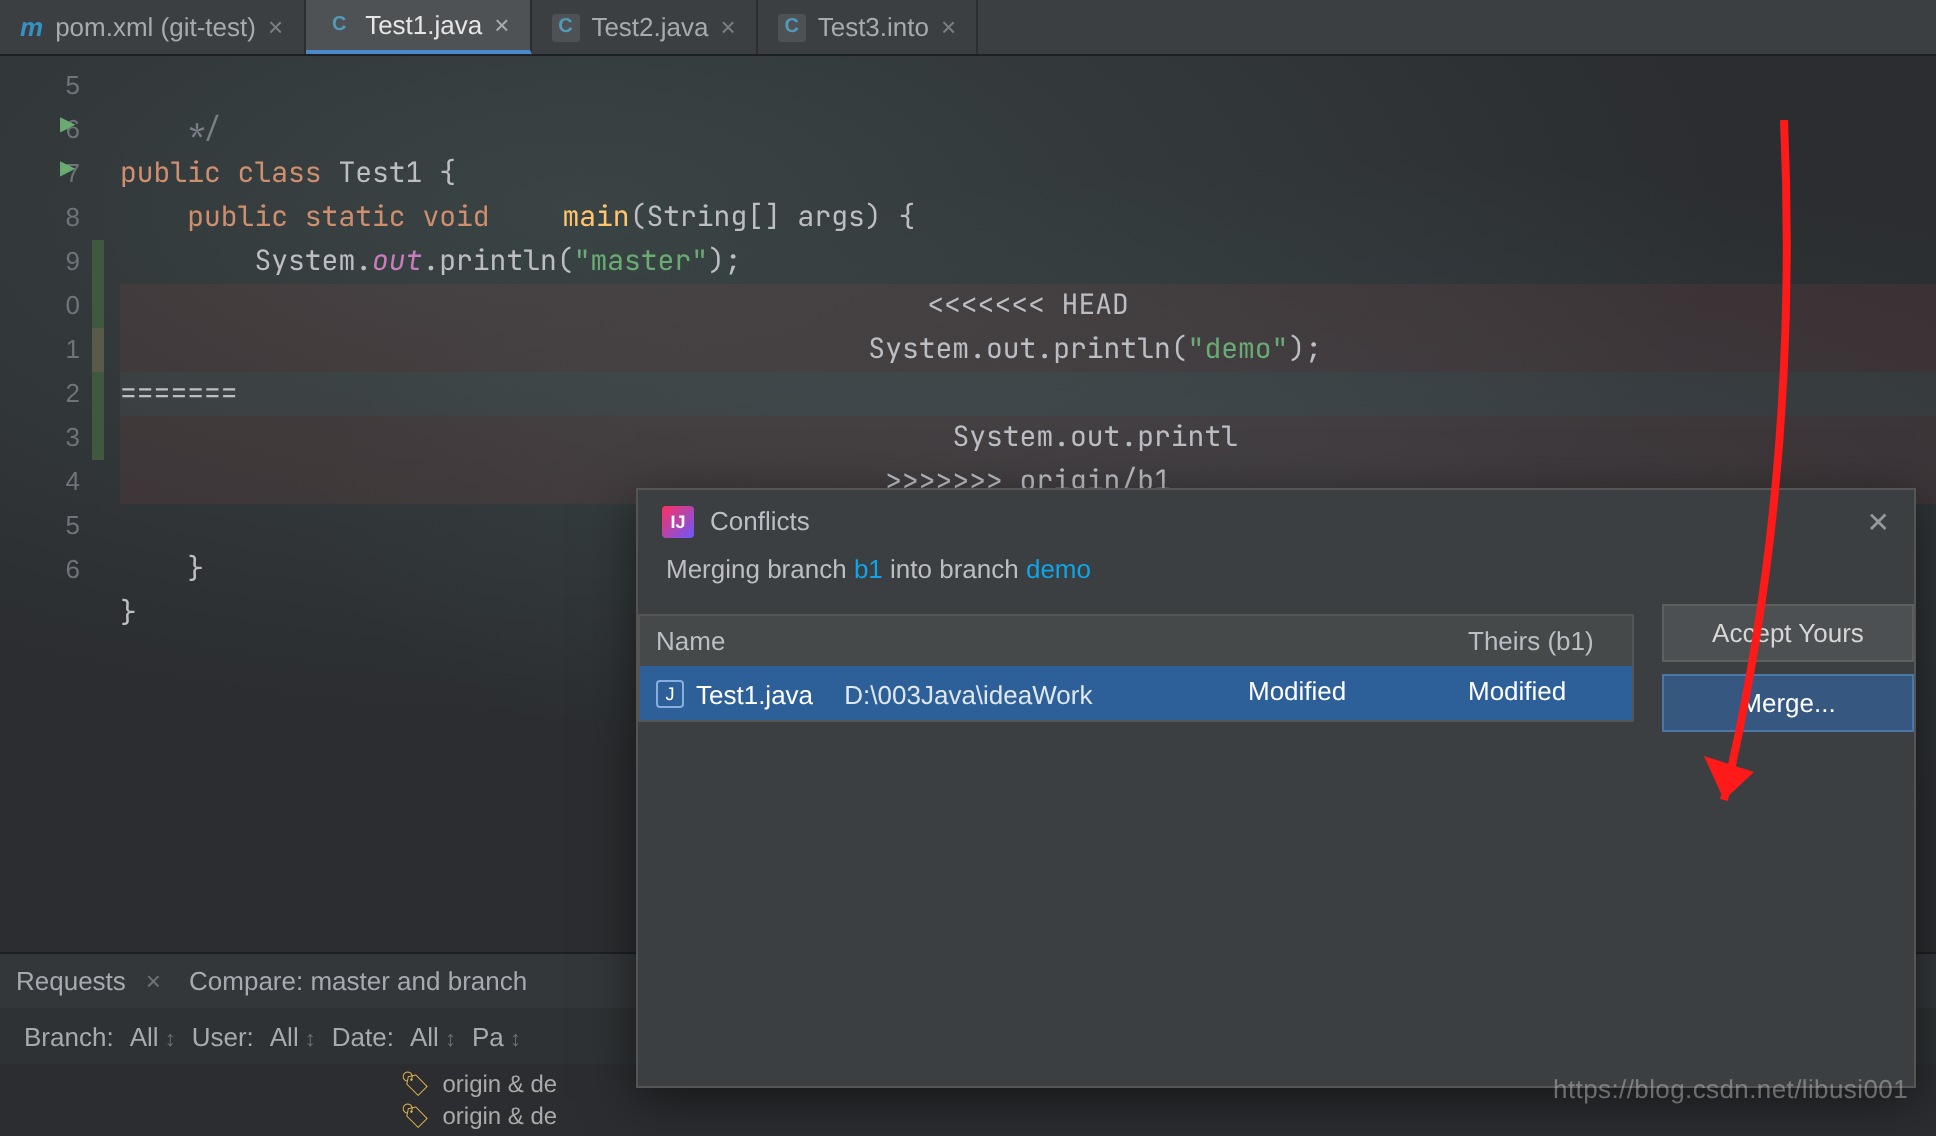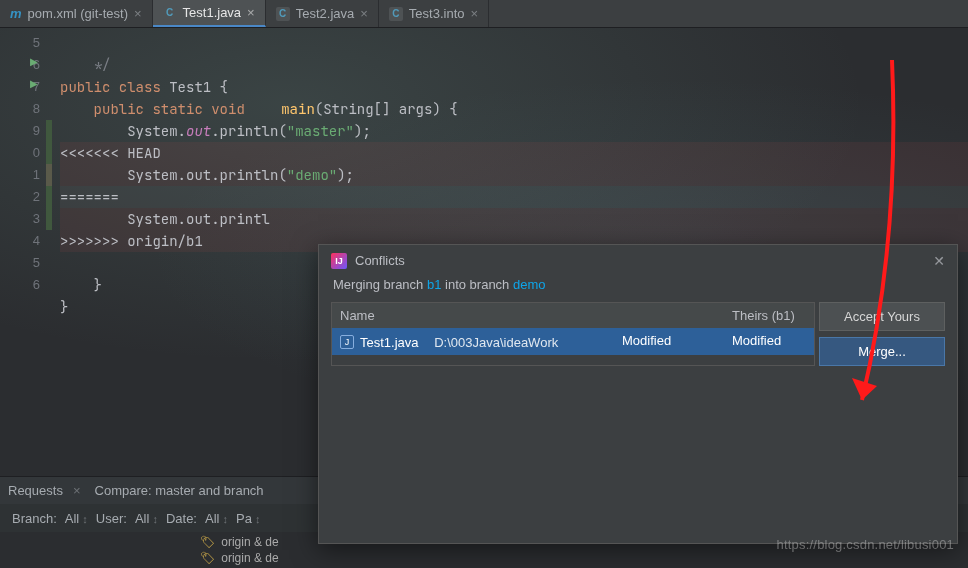--- a/index.html
+++ b/index.html
@@ -26,21 +26,21 @@
       #2b2d30;
   }
   .gutter { position:absolute; left:0; top:0; bottom:0; width:46px; color:#6f737a; text-align:right; padding:4px 6px 0 0; line-height:22px; font-size:13px; }
   .run-tri { position:absolute; color:#6aab73; font-size:10px; }
   .code { position:absolute; left:46px; right:0; top:0; bottom:0; padding:4px 0 0 14px; font-family: "JetBrains Mono","Consolas",monospace; font-size:14px; line-height:22px; white-space:pre; }
   .c-key { color:#cf8e6d; }
   .c-func { color:#ffc66d;margin-left:28px; }
   .c-field { color:#c77dbb; font-style:italic; }
   .c-str { color:#6aab73; }
   .c-cmt { color:#7a7e85; }
-  .conflict-red { background: rgba(255,80,80,.07); display:inline-block; width: 100%; }
+  .conflict-red { background: rgba(255,80,80,.07); display:inline-block; width: 100%; text-align: center; }
   .conflict-grey{ background: rgba(200,200,200,.06); display:inline-block; width:100%; }
   .side-marker { position:absolute; left:46px; width:6px; height:22px; }
   .mk-green { background:#40583e; }
   .mk-pale  { background:#5a5a4a; }
   
   .toolstrip { position:absolute; left:0; right:0; bottom:64px; height:28px; background:#33373a; border-top:1px solid #1e1f22; display:flex; align-items:center; gap:14px; padding:0 8px; color:#a6abb0; cursor:default;}
   .toolstrip .x { opacity:.5; margin-left:-4px;}
   .filterbar { position:absolute; left:0; right:0; bottom:36px; height:28px; background:#2e3234; display:flex; align-items:center; gap:8px; padding:0 12px; color:#a6abb0; }
   .dd::after{ content:" \2195"; opacity:.5; font-size:11px;}
   .refarea { position:absolute; left:200px; bottom:0; height:36px; display:flex; flex-direction:column; justify-content:center; gap:2px; }
@@ -50,21 +50,21 @@
   .dialog {
     position:absolute; left:318px; top:244px; width:640px; height:300px;
     background:#3c3f41; border:1px solid #555; box-shadow:0 6px 24px rgba(0,0,0,.5);
     display:flex; flex-direction:column;
   }
   .dlg-title { display:flex; align-items:flex-start; gap:8px; padding:8px 12px; color:#bcbec4; }
   .dlg-title .ij { width:16px; height:16px; background:linear-gradient(135deg,#fe315d,#6b57ff); border-radius:2px; display:inline-flex; align-items:center; justify-content:center; color:#fff; font-size:9px; font-weight:bold;}
   .dlg-close { margin-left:auto; opacity:.7; cursor:pointer; font-size:14px;}
   .dlg-sub { padding:0 14px 10px; color:#bcbec4; }
   .dlg-sub b { color:#0ea5e9; font-weight:400; }
-  .dlg-body { display:flex; gap:4px; padding:0 12px; }
+  .dlg-body { display:flex; gap:14px; padding:0 0;align-items:center; }
   .table { flex:1; border:1px solid #555; }
   .thead,.trow { display:flex; }
   .thead { background:#45494a; color:#bcbec4; }
   .th,.td { padding:5px 8px; }
   .c-name { flex: 1 1 auto; }
   .c-yours { width:110px; }
   .c-theirs{ width:90px; }
   .trow.sel { background:#2d6099; color:#fff; }
   .jfile { display:inline-flex; align-items:center; gap:6px;}
   .jfile .ic { background:#2d6099; color:#fff; width:14px; height:14px; display:inline-flex; align-items:center; justify-content:center; font-size:9px; border-radius:2px; border:1px solid #87aede;}

